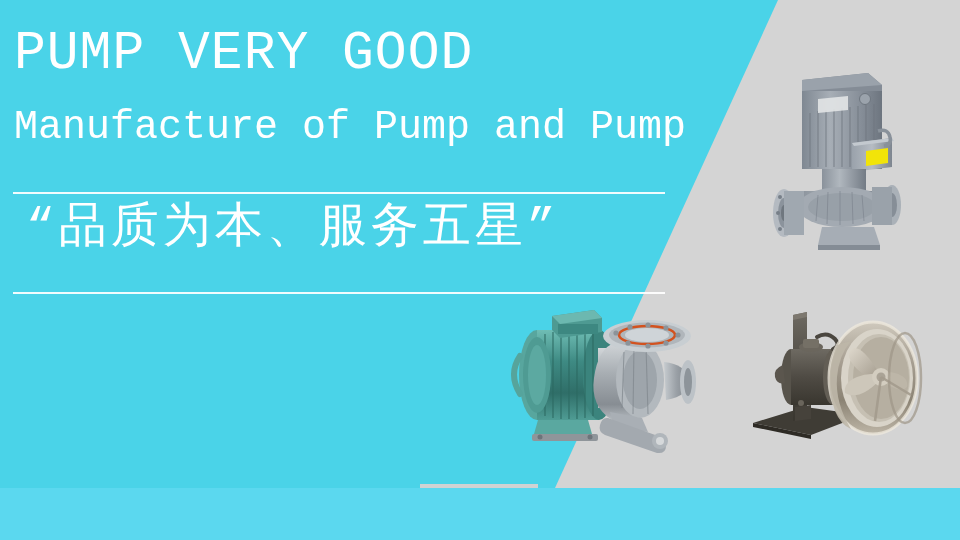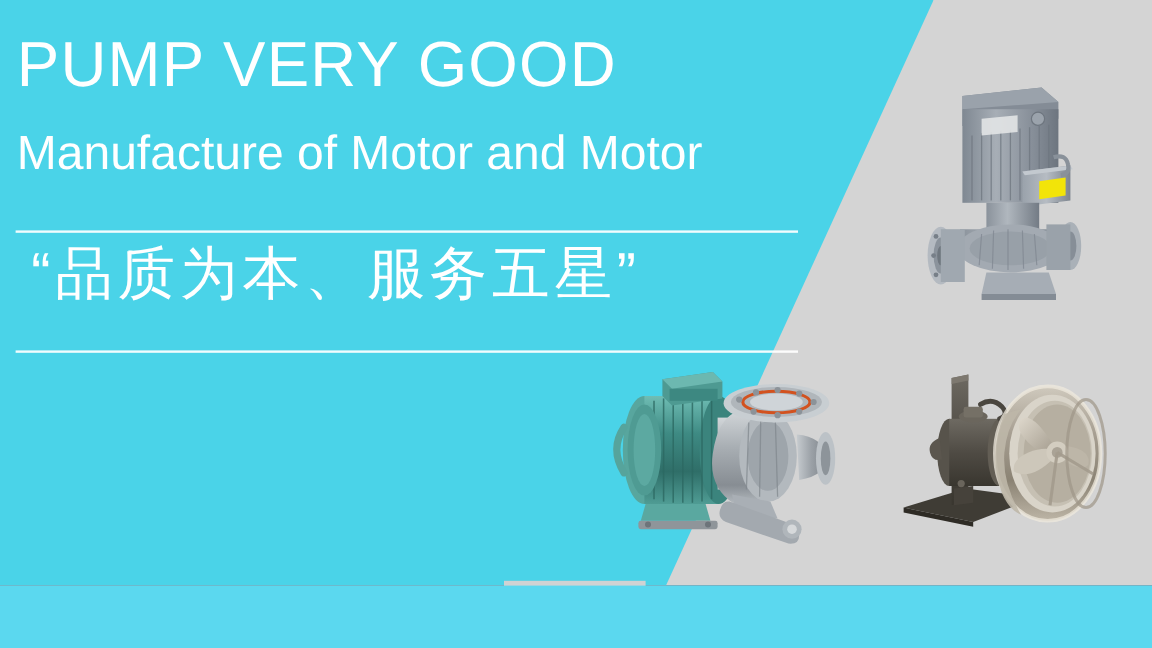--- a/index.html
+++ b/index.html
@@ -5,22 +5,22 @@
   html, body {
     margin: 0;
     padding: 0;
     background: #ffffff;
   }
   .banner {
     position: relative;
     width: 960px;
     height: 540px;
     overflow: hidden;
-    font-family: Liberation Sans, sans-serif;
-    background: #0c4a6e;
+    font-family: Liberation Mono, monospace;
+    background: #ef4444;
   }
 
   
   .bg-gray {
     position: absolute;
     left: 0; top: 0;
     width: 960px; height: 488px;
     background: #d4d4d4;
   }
   .bg-cyan {
@@ -333,21 +333,21 @@
       <g stroke="#a49c8e" stroke-width="2.6" opacity="0.9" fill="none">
         <line x1="136" y1="82" x2="166" y2="100"></line>
         <line x1="136" y1="82" x2="130" y2="126"></line>
       </g>
 
       <ellipse cx="160" cy="83" rx="16" ry="45" fill="none" stroke="#9e9687" stroke-width="2.5" opacity="0.7"></ellipse>
     </svg>
   </div>
 
   <div class="title">PUMP VERY GOOD</div>
-  <div class="subtitle">Manufacture of Motor and Motor</div>
+  <div class="subtitle">Manufacture of Pump and Pump</div>
   <div class="rule rule-top"></div>
   <div class="slogan">“品质为本、服务五星”</div>
   <div class="rule rule-bottom"></div>
 
   <div class="bottom-tab"></div>
   <div class="bottom-bar"></div>
 
 </div>
 
 </body></html>

